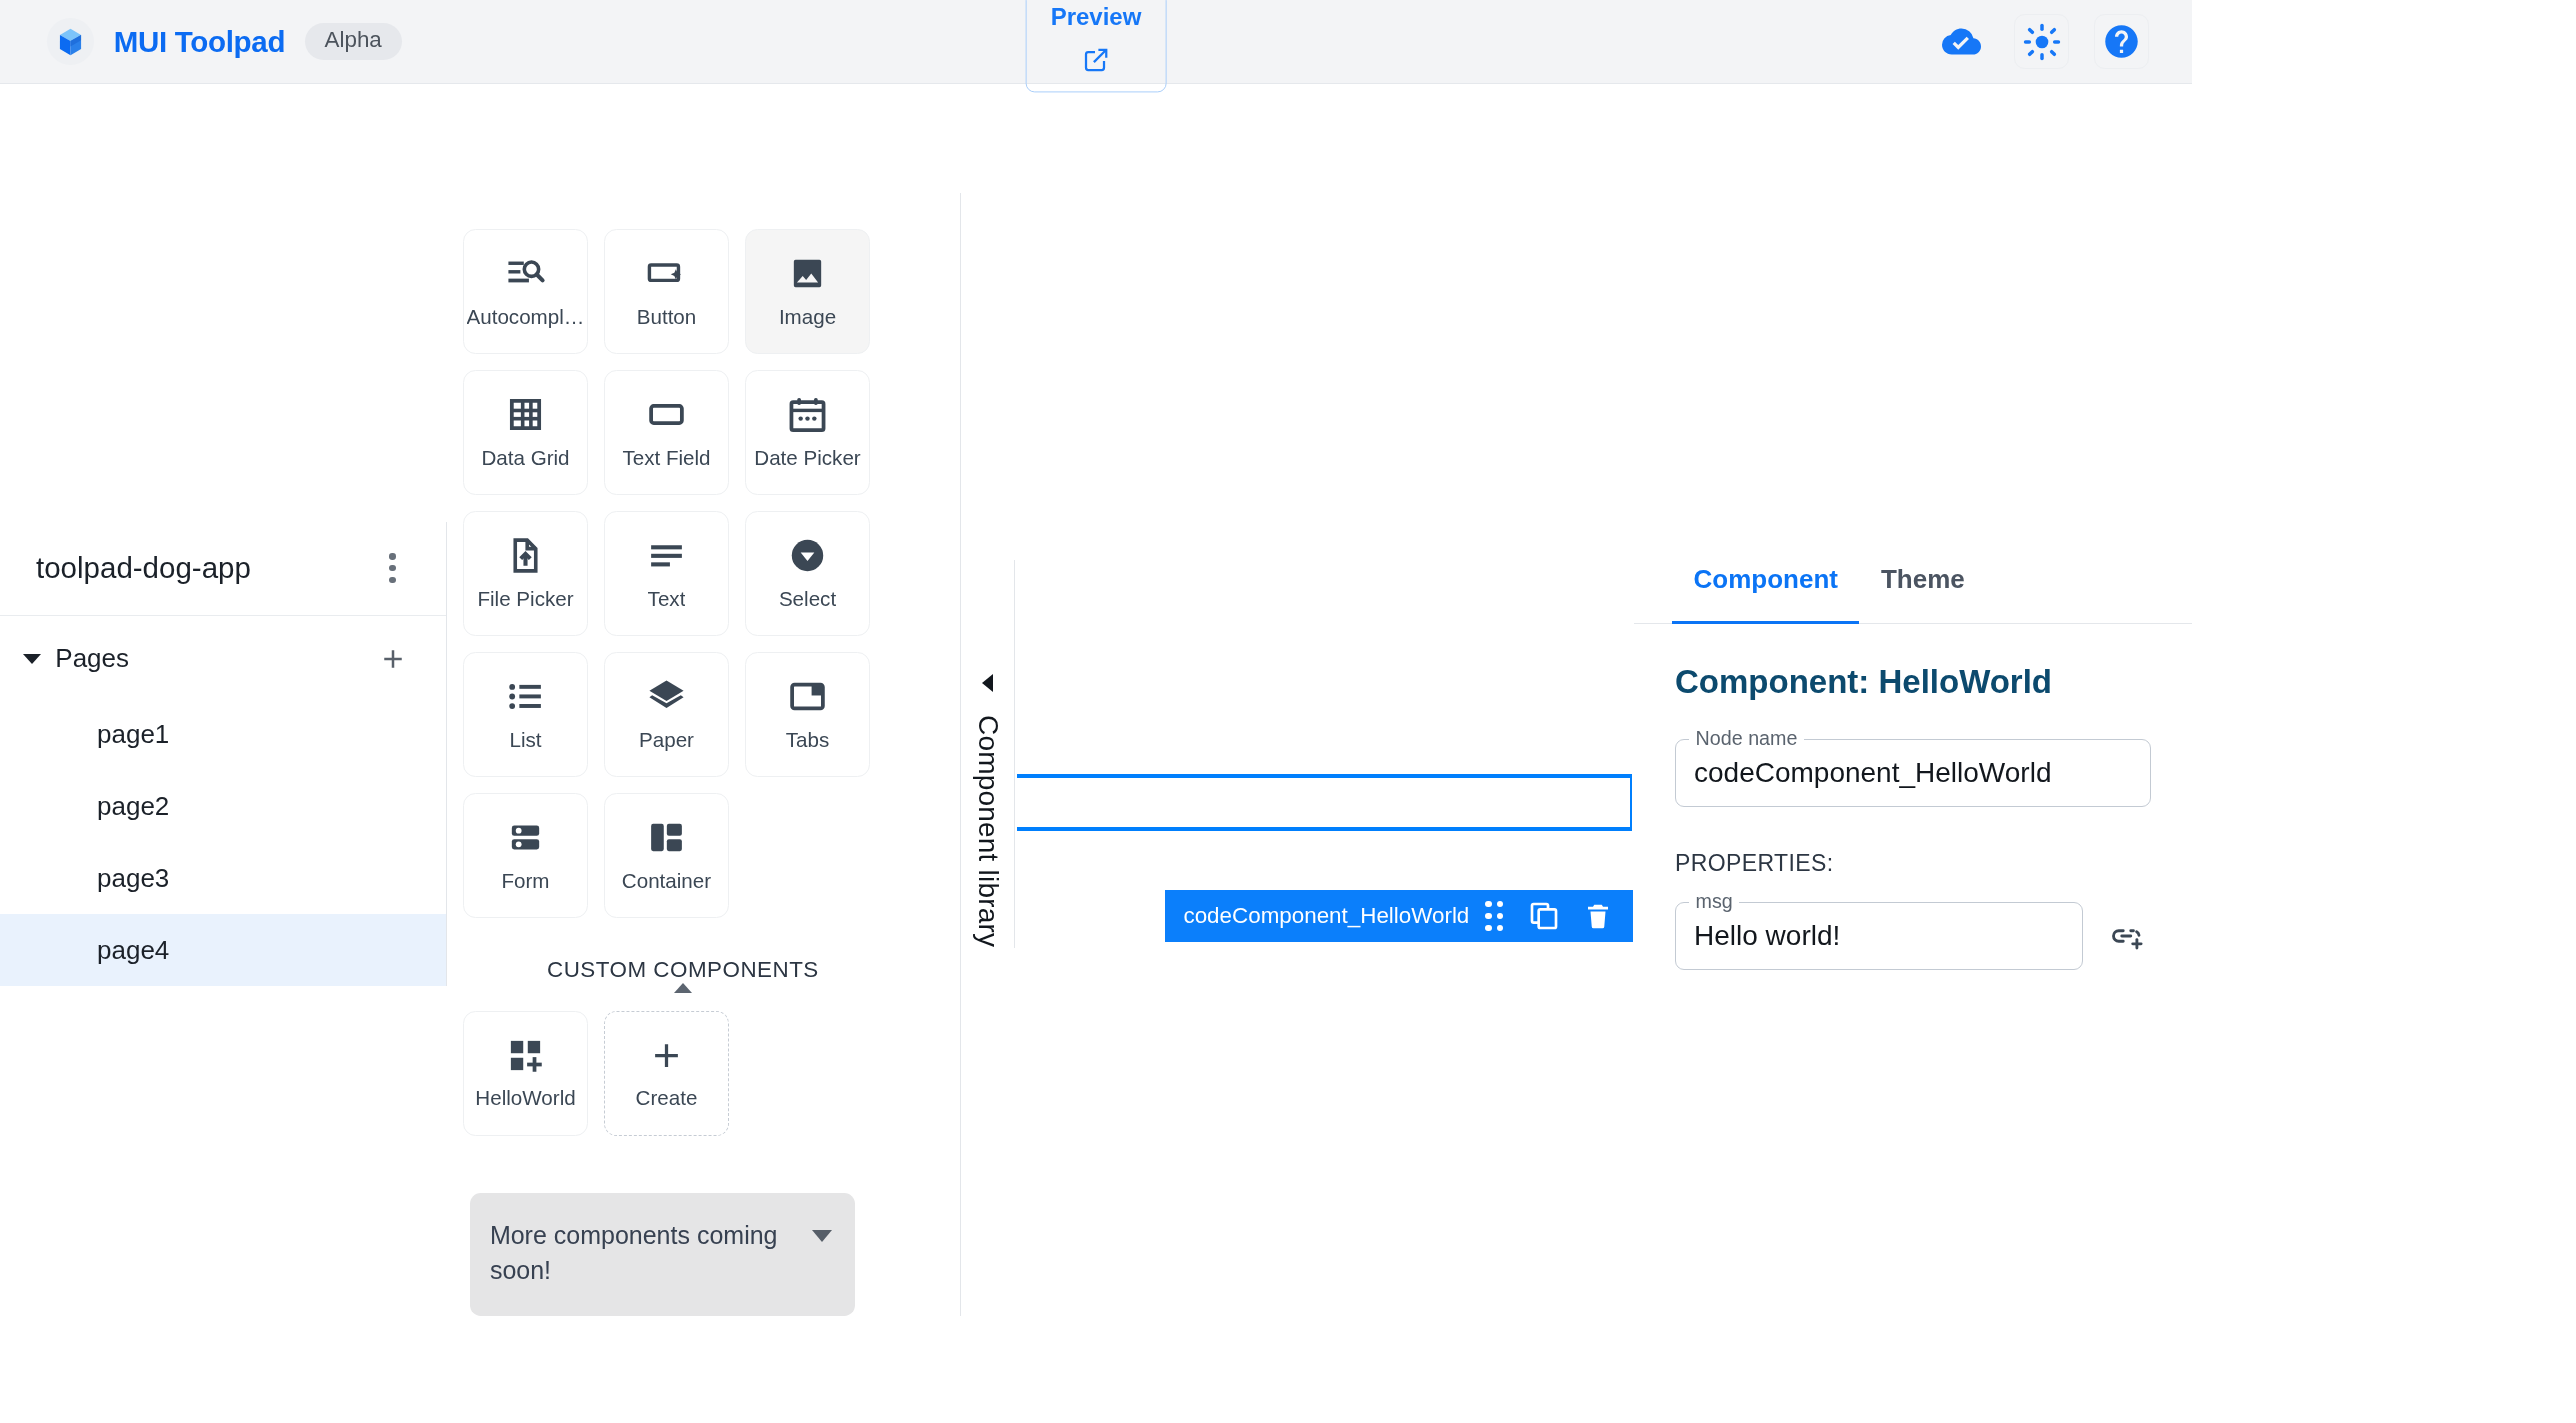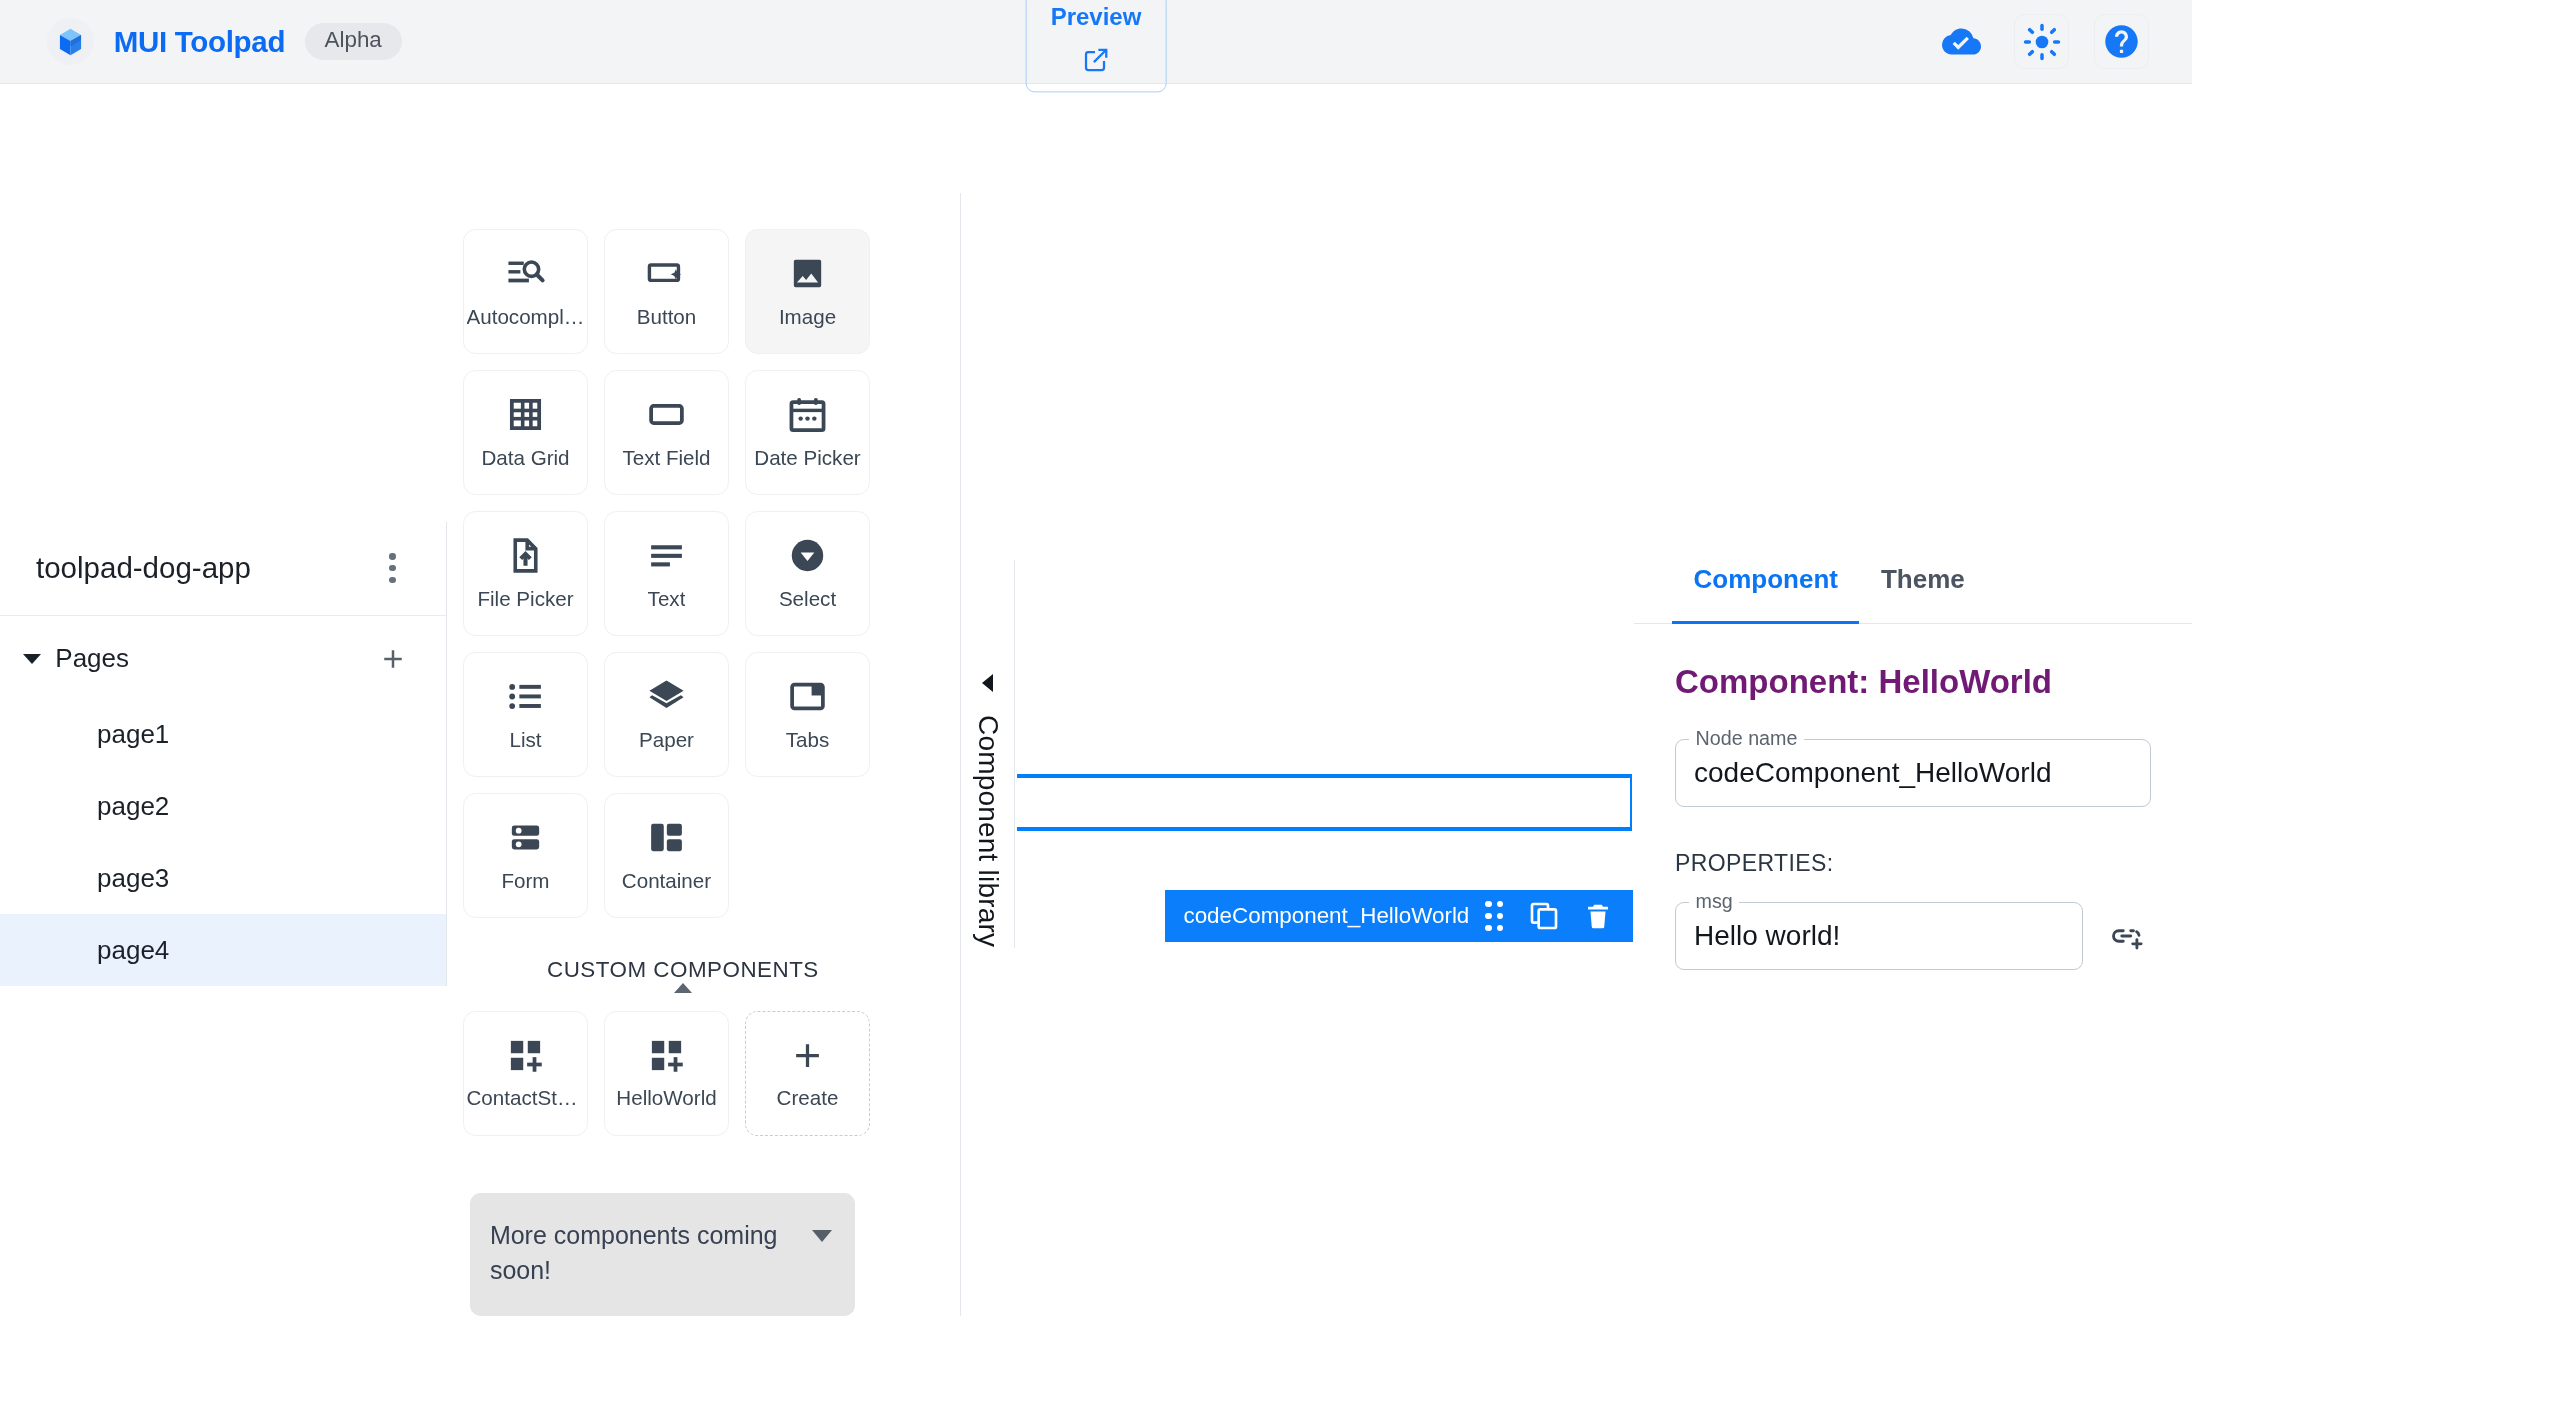--- a/index.html
+++ b/index.html
@@ -209,21 +209,21 @@
   }
   .tabs { display: flex; border-bottom: 0.9px solid #e4e7eb; padding-left: 38px; height: 86px; }
   .tab {
     font-size: 26px; font-weight: bold; color: #4b5461;
     display: flex; align-items: center; padding: 0 21.5px;
     border-bottom: 3.6px solid transparent; cursor: pointer;
     margin-bottom: -0.9px;
   }
   .tab.active { color: #0b74f5; border-bottom-color: #0b74f5; }
   .insp-body { padding: 39px 41px 0 41px; }
-  .insp-title { font-size: 33px; color: #701a75; font-weight: bold; margin-bottom: 38px; }
+  .insp-title { font-size: 33px; color: #0c4a6e; font-weight: bold; margin-bottom: 38px; }
 
   .field { position: relative; margin-bottom: 12.5px; }
   .field-input {
     width: 100%; height: 68px;
     border: 0.9px solid #c3cad3; border-radius: 9px;
     font-size: 28px; color: #12171d;
     font-family: "Liberation Sans", sans-serif;
     padding: 0 18px; background: #ffffff;
   }
   .field-legend {
@@ -495,32 +495,20 @@
           <span class="tile-label">Container</span>
         </div>
       </div>
 
       <div class="custom-head">
         <span class="custom-head-label">CUSTOM COMPONENTS</span>
         <span class="tri-up"></span>
       </div>
 
       <div class="tile-grid">
-        <div class="tile">
-          <span>
-            <svg width="39" height="39" viewBox="0 0 24 24" fill="#3b4754">
-              <rect x="3" y="3" width="7.6" height="7.6"></rect>
-                <rect x="13.4" y="3" width="7.6" height="7.6"></rect>
-              <rect x="3" y="13.4" width="7.6" height="7.6"></rect>
-              <rect x="16.4" y="13" width="2.3" height="9"></rect>
-                <rect x="13" y="16.4" width="9" height="2.3"></rect>
-            </svg>
-          </span>
-          <span class="tile-label">ContactSta...</span>
-        </div>
         <div class="tile">
           <span>
             <svg width="39" height="39" viewBox="0 0 24 24" fill="#3b4754">
               <rect x="3" y="3" width="7.6" height="7.6"></rect>
                 <rect x="13.4" y="3" width="7.6" height="7.6"></rect>
               <rect x="3" y="13.4" width="7.6" height="7.6"></rect>
               <rect x="16.4" y="13" width="2.3" height="9"></rect>
                 <rect x="13" y="16.4" width="9" height="2.3"></rect>
             </svg>
           </span>

